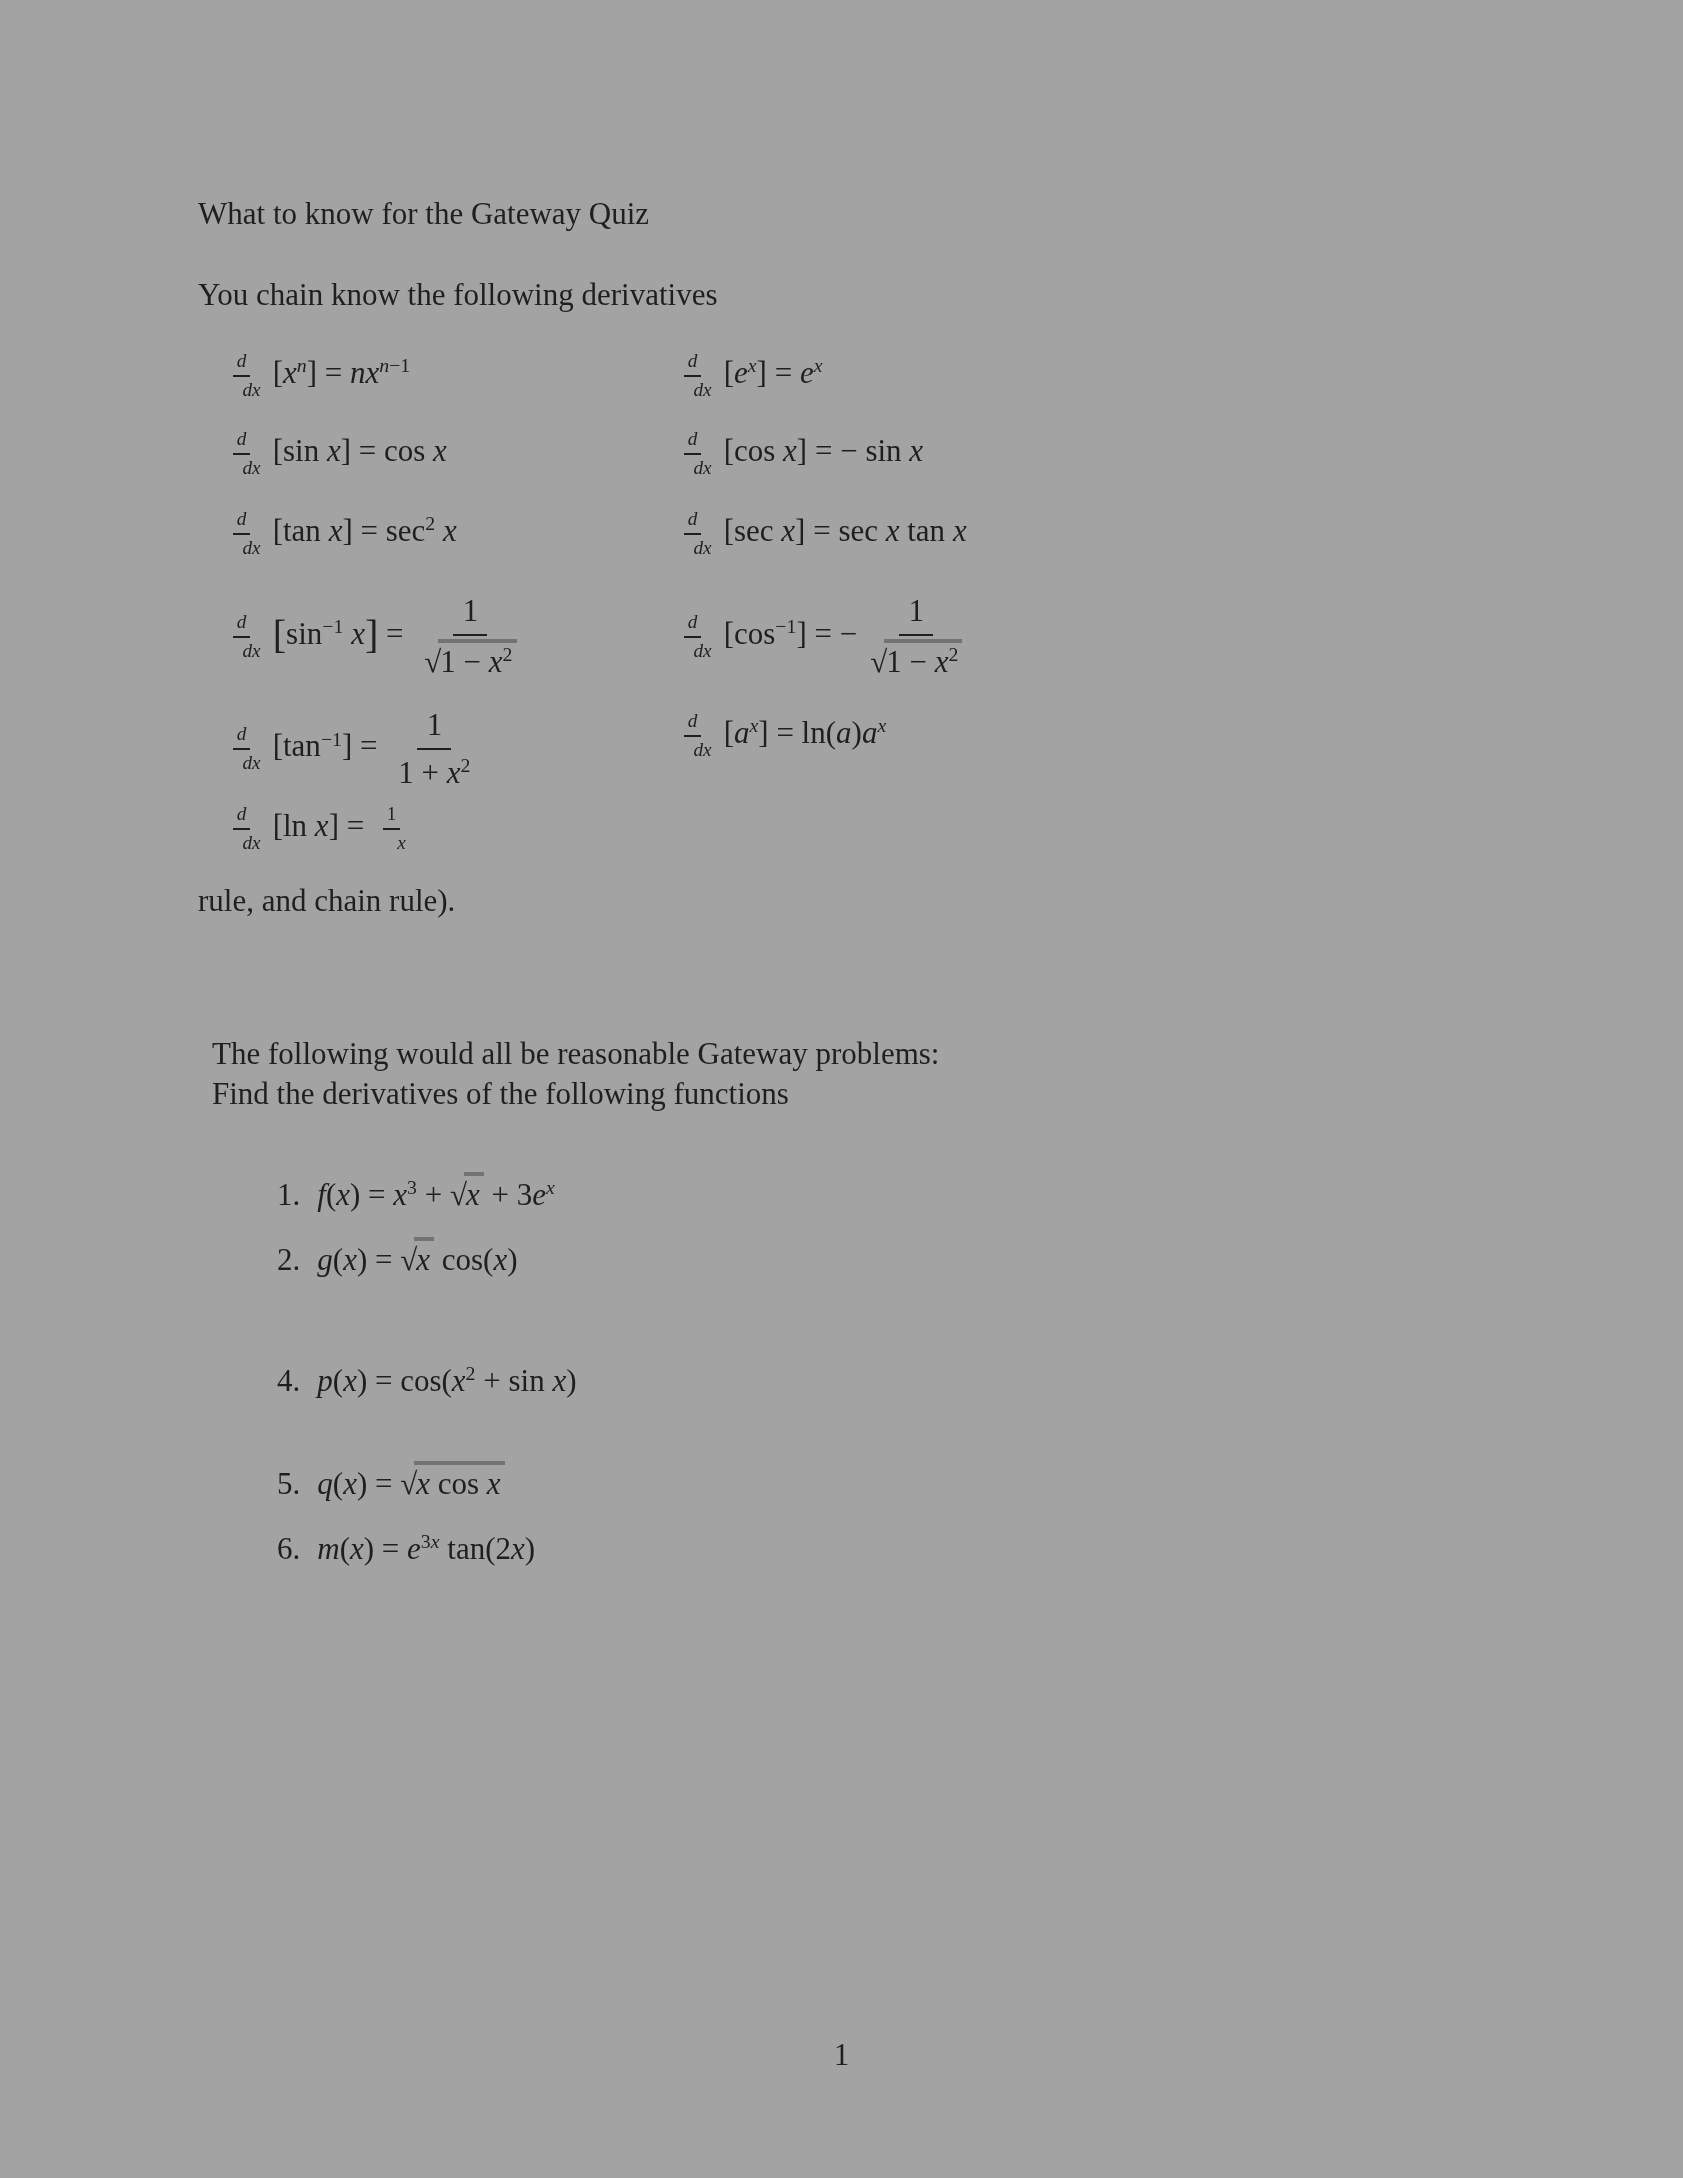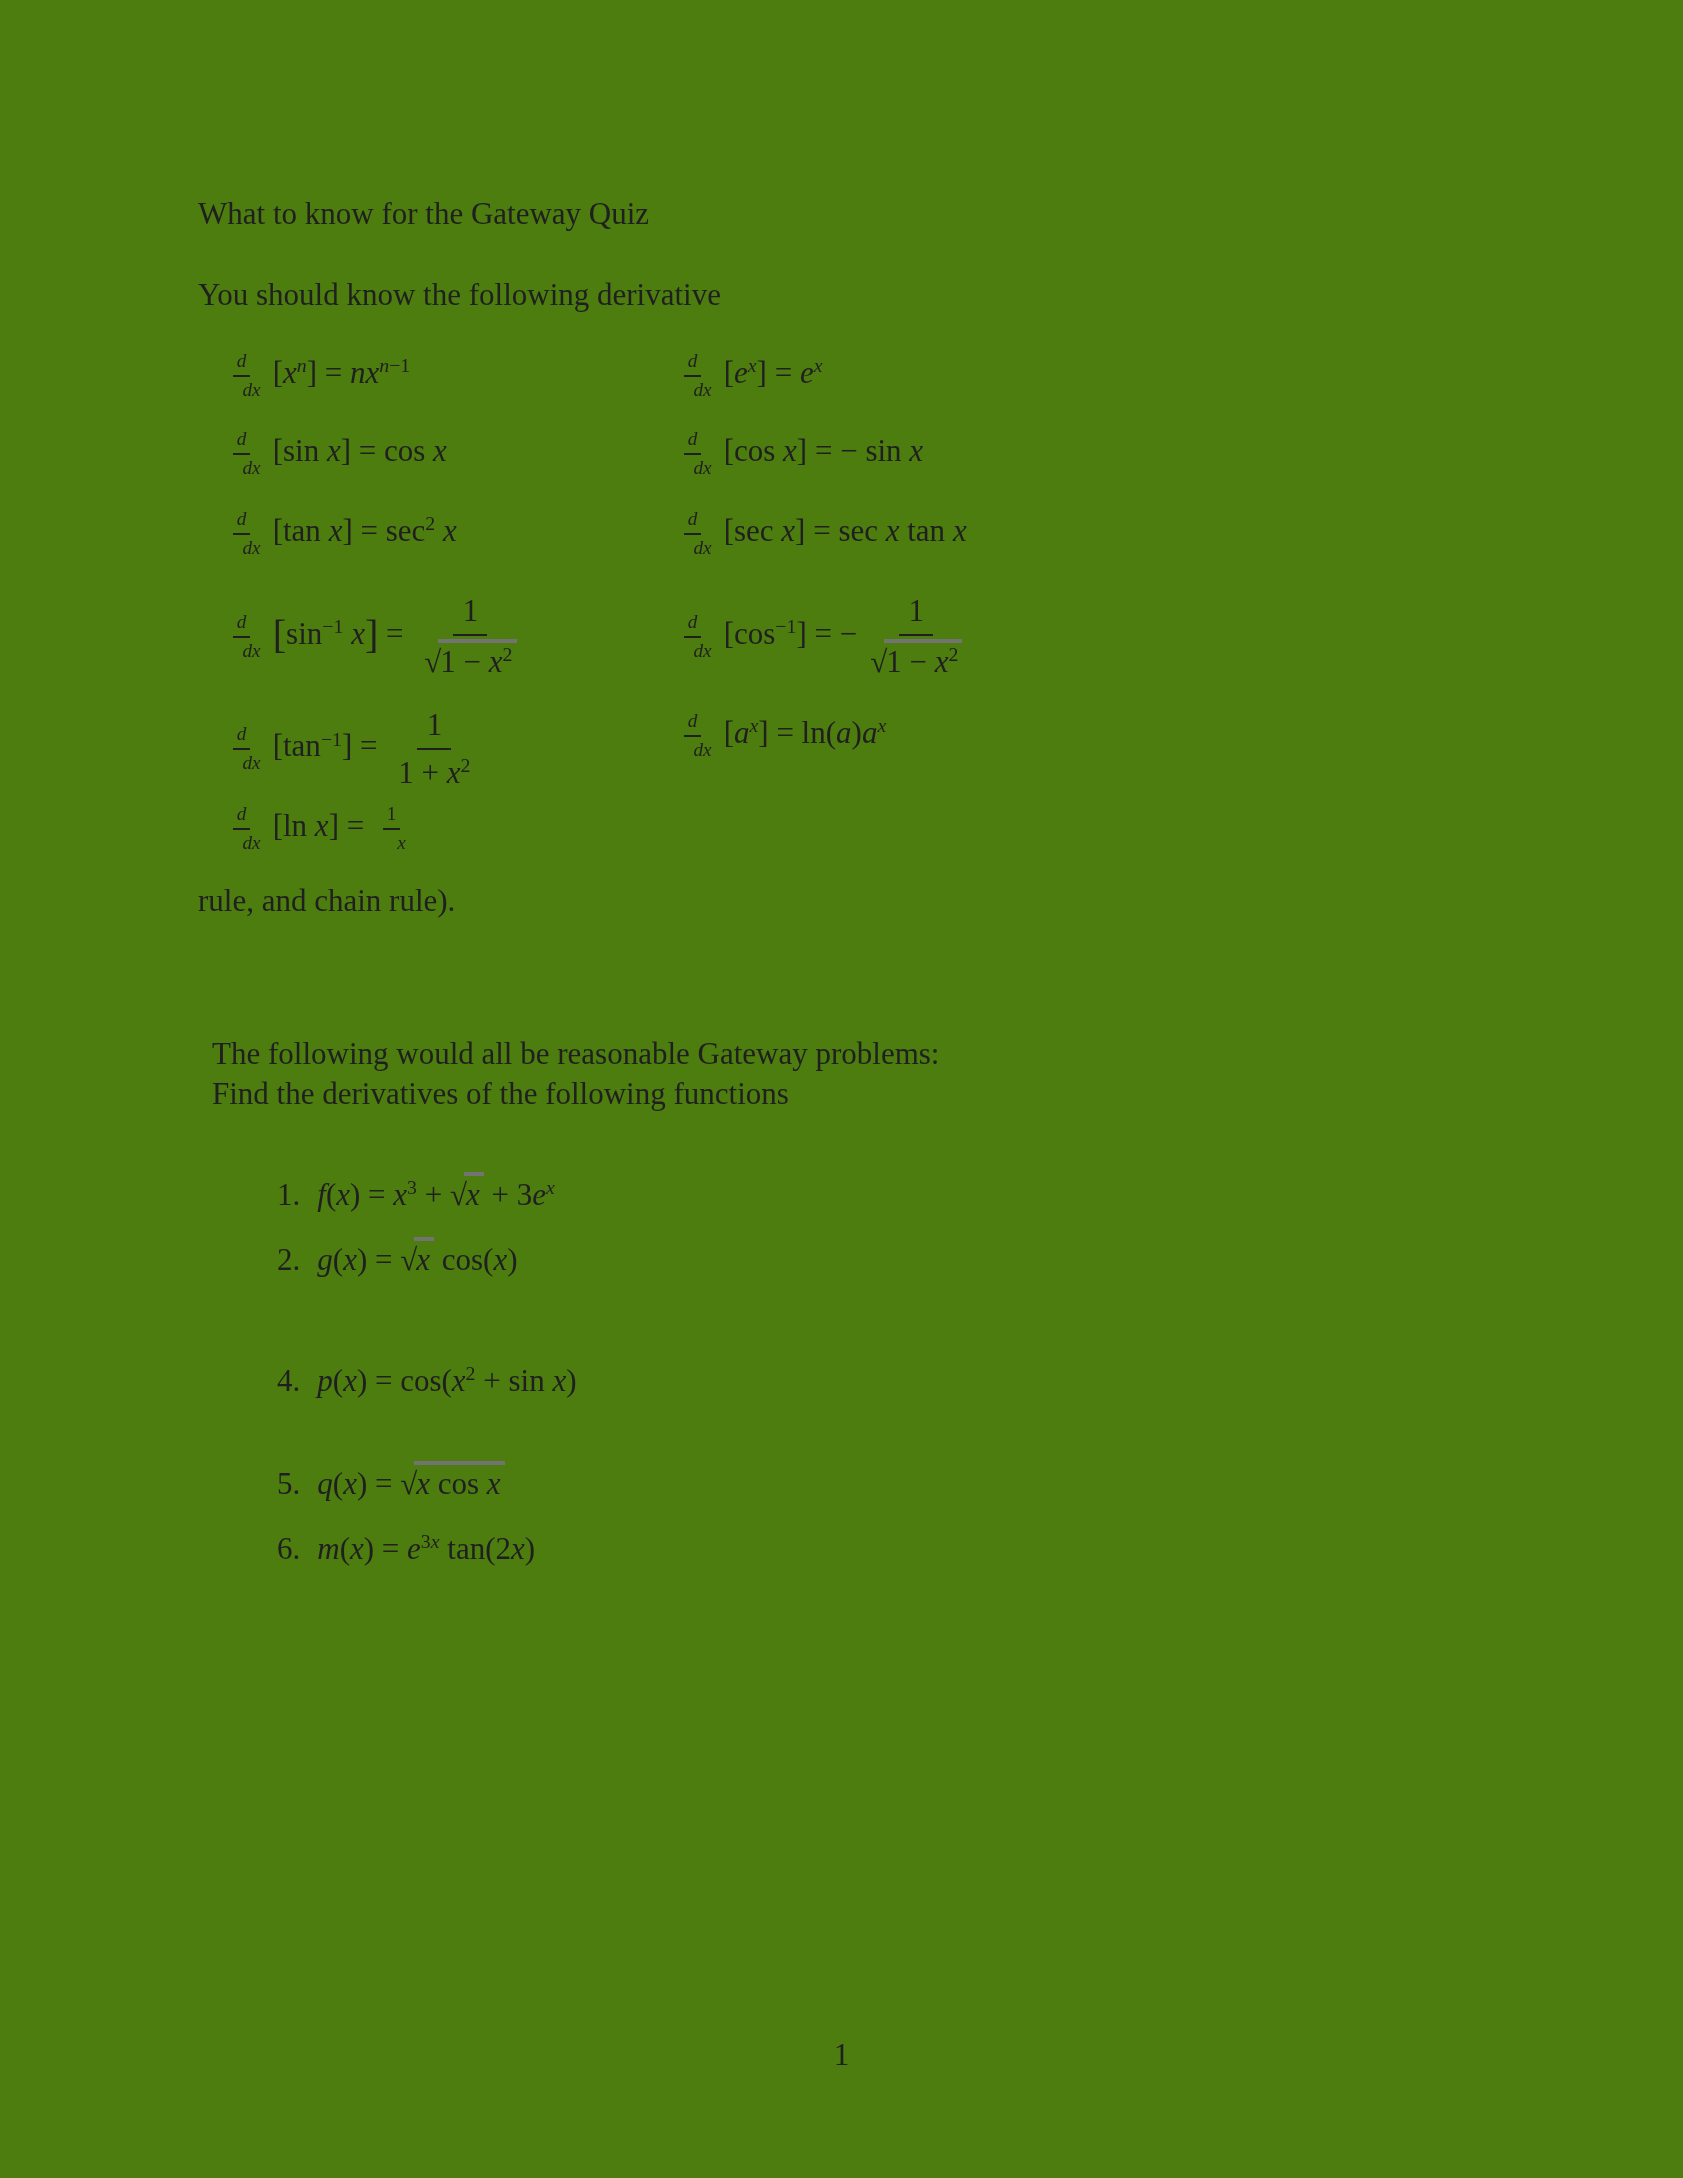--- a/index.html
+++ b/index.html
@@ -1,20 +1,20 @@
 <!DOCTYPE html>
 <html><head>
 <meta charset="utf-8">
 <style>
   html, body { margin: 0; padding: 0; background: #fdfdfd; }
   .page {
     position: relative;
     width: 1683px;
     height: 2178px;
-    background: #4d7c0f;
+    background: #a3a3a3;
     color: #1f1f1f;
     font-family: "Liberation Serif", "DejaVu Serif", serif;
     font-size: 31px;
     overflow: hidden;
   }
   .line { position: absolute; left: 198px; line-height: 40px; white-space: nowrap; }
   .title { top: 194px; }
   .subtitle { top: 275px; }
 
   
@@ -58,21 +58,21 @@
   .rad { display: inline-block; line-height: 1.15; border-top: 4px solid #737373; padding: 1px 4px 0 2px; margin-left: -3px; }
 
   .bb { font-size: 1.3em; line-height: 0; vertical-align: -0.1em; }
 </style>
 </head>
 <body>
 
 <div class="page">
 
   <div class="line title">What to know for the Gateway Quiz</div>
-  <div class="line subtitle">You should know the following derivative</div>
+  <div class="line subtitle">You chain know the following derivatives</div>
 
   <div class="fcell c1" style="top:345px"><span class="dd">
         <span class="dt">d</span>
         <span class="db">dx</span>
       </span>[<i>x</i><sup><i>n</i></sup>] = <i>nx</i><sup><i>n</i>−1</sup></div>
   <div class="fcell c2" style="top:345px"><span class="dd">
         <span class="dt">d</span>
         <span class="db">dx</span>
       </span>[<i>e</i><sup><i>x</i></sup>] = <i>e</i><sup><i>x</i></sup></div>
 

